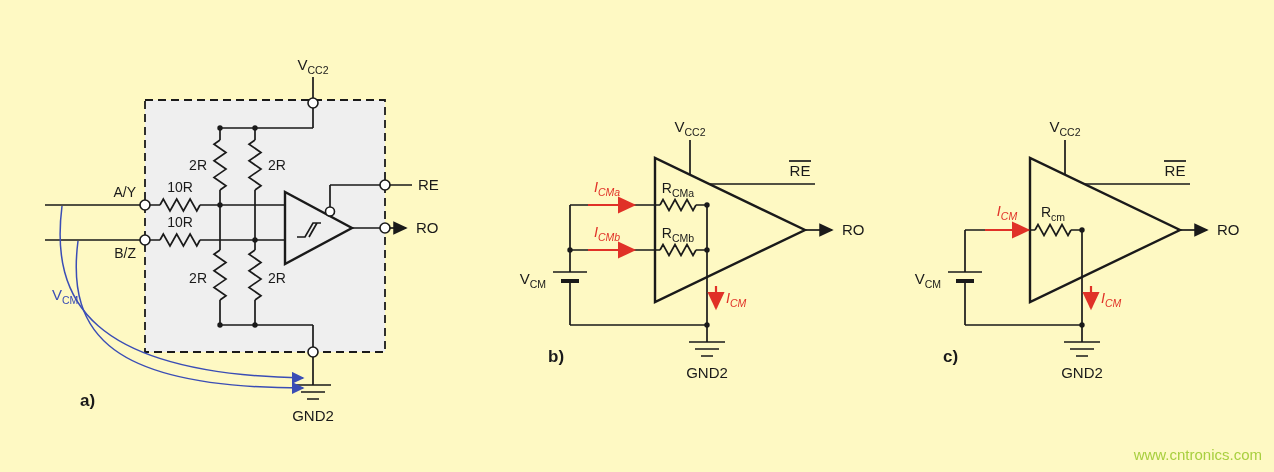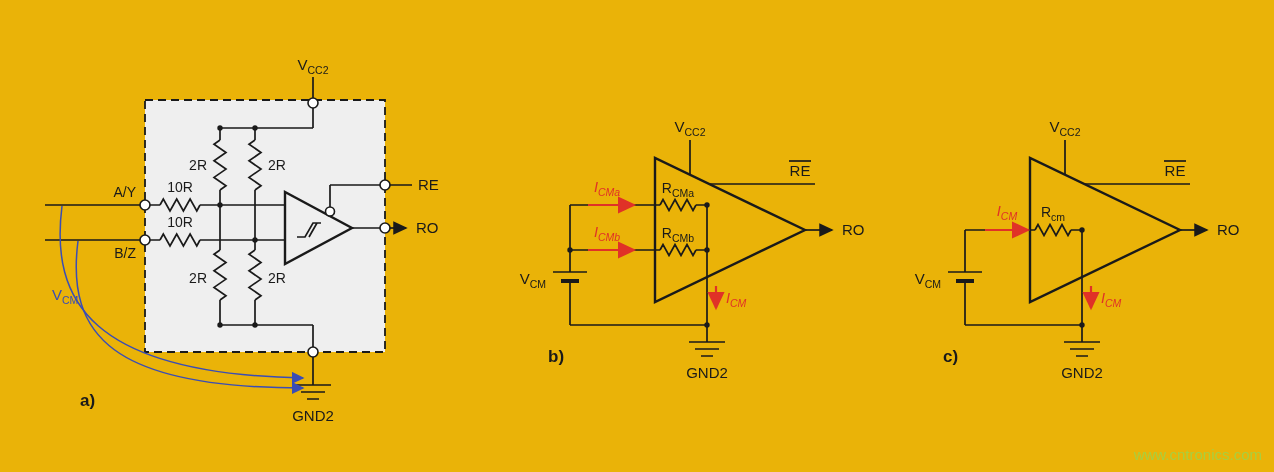--- a/index.html
+++ b/index.html
@@ -1,16 +1,16 @@
 <!DOCTYPE html>
 <html style="--accent_blue: #3a4db5; --accent_red: #e03127; --box_fill: #efefef; --watermark: #a8cf3f;"><head>
 <meta charset="utf-8">
 <style>
   html,body{margin:0;padding:0;background:#ffffff;}
-  .stage{position:relative;width:1274px;height:472px;background:#eab308;overflow:hidden;
+  .stage{position:relative;width:1274px;height:472px;background:#fef9c3;overflow:hidden;
          font-family:"Liberation Sans",sans-serif;}
   svg text{font-family:"Liberation Sans",sans-serif;fill:#1a1a1a;}
   .wire{stroke:#1a1a1a;stroke-width:1.7;fill:none;}
   .res{stroke:#1a1a1a;stroke-width:1.7;fill:none;stroke-linejoin:miter;}
   .comp{fill:none;stroke:#1a1a1a;stroke-width:2.4;stroke-linejoin:miter;}
   .dashed-box{fill:var(--box_fill,#efefef);stroke:#1a1a1a;stroke-width:1.8;stroke-dasharray:8 5;}
   .terminal{fill:#ffffff;stroke:#1a1a1a;stroke-width:1.6;}
   .dot{fill:#1a1a1a;stroke:none;}
   .plate-long{stroke:#1a1a1a;stroke-width:1.7;}
   .plate-short{stroke:#1a1a1a;stroke-width:4;}

